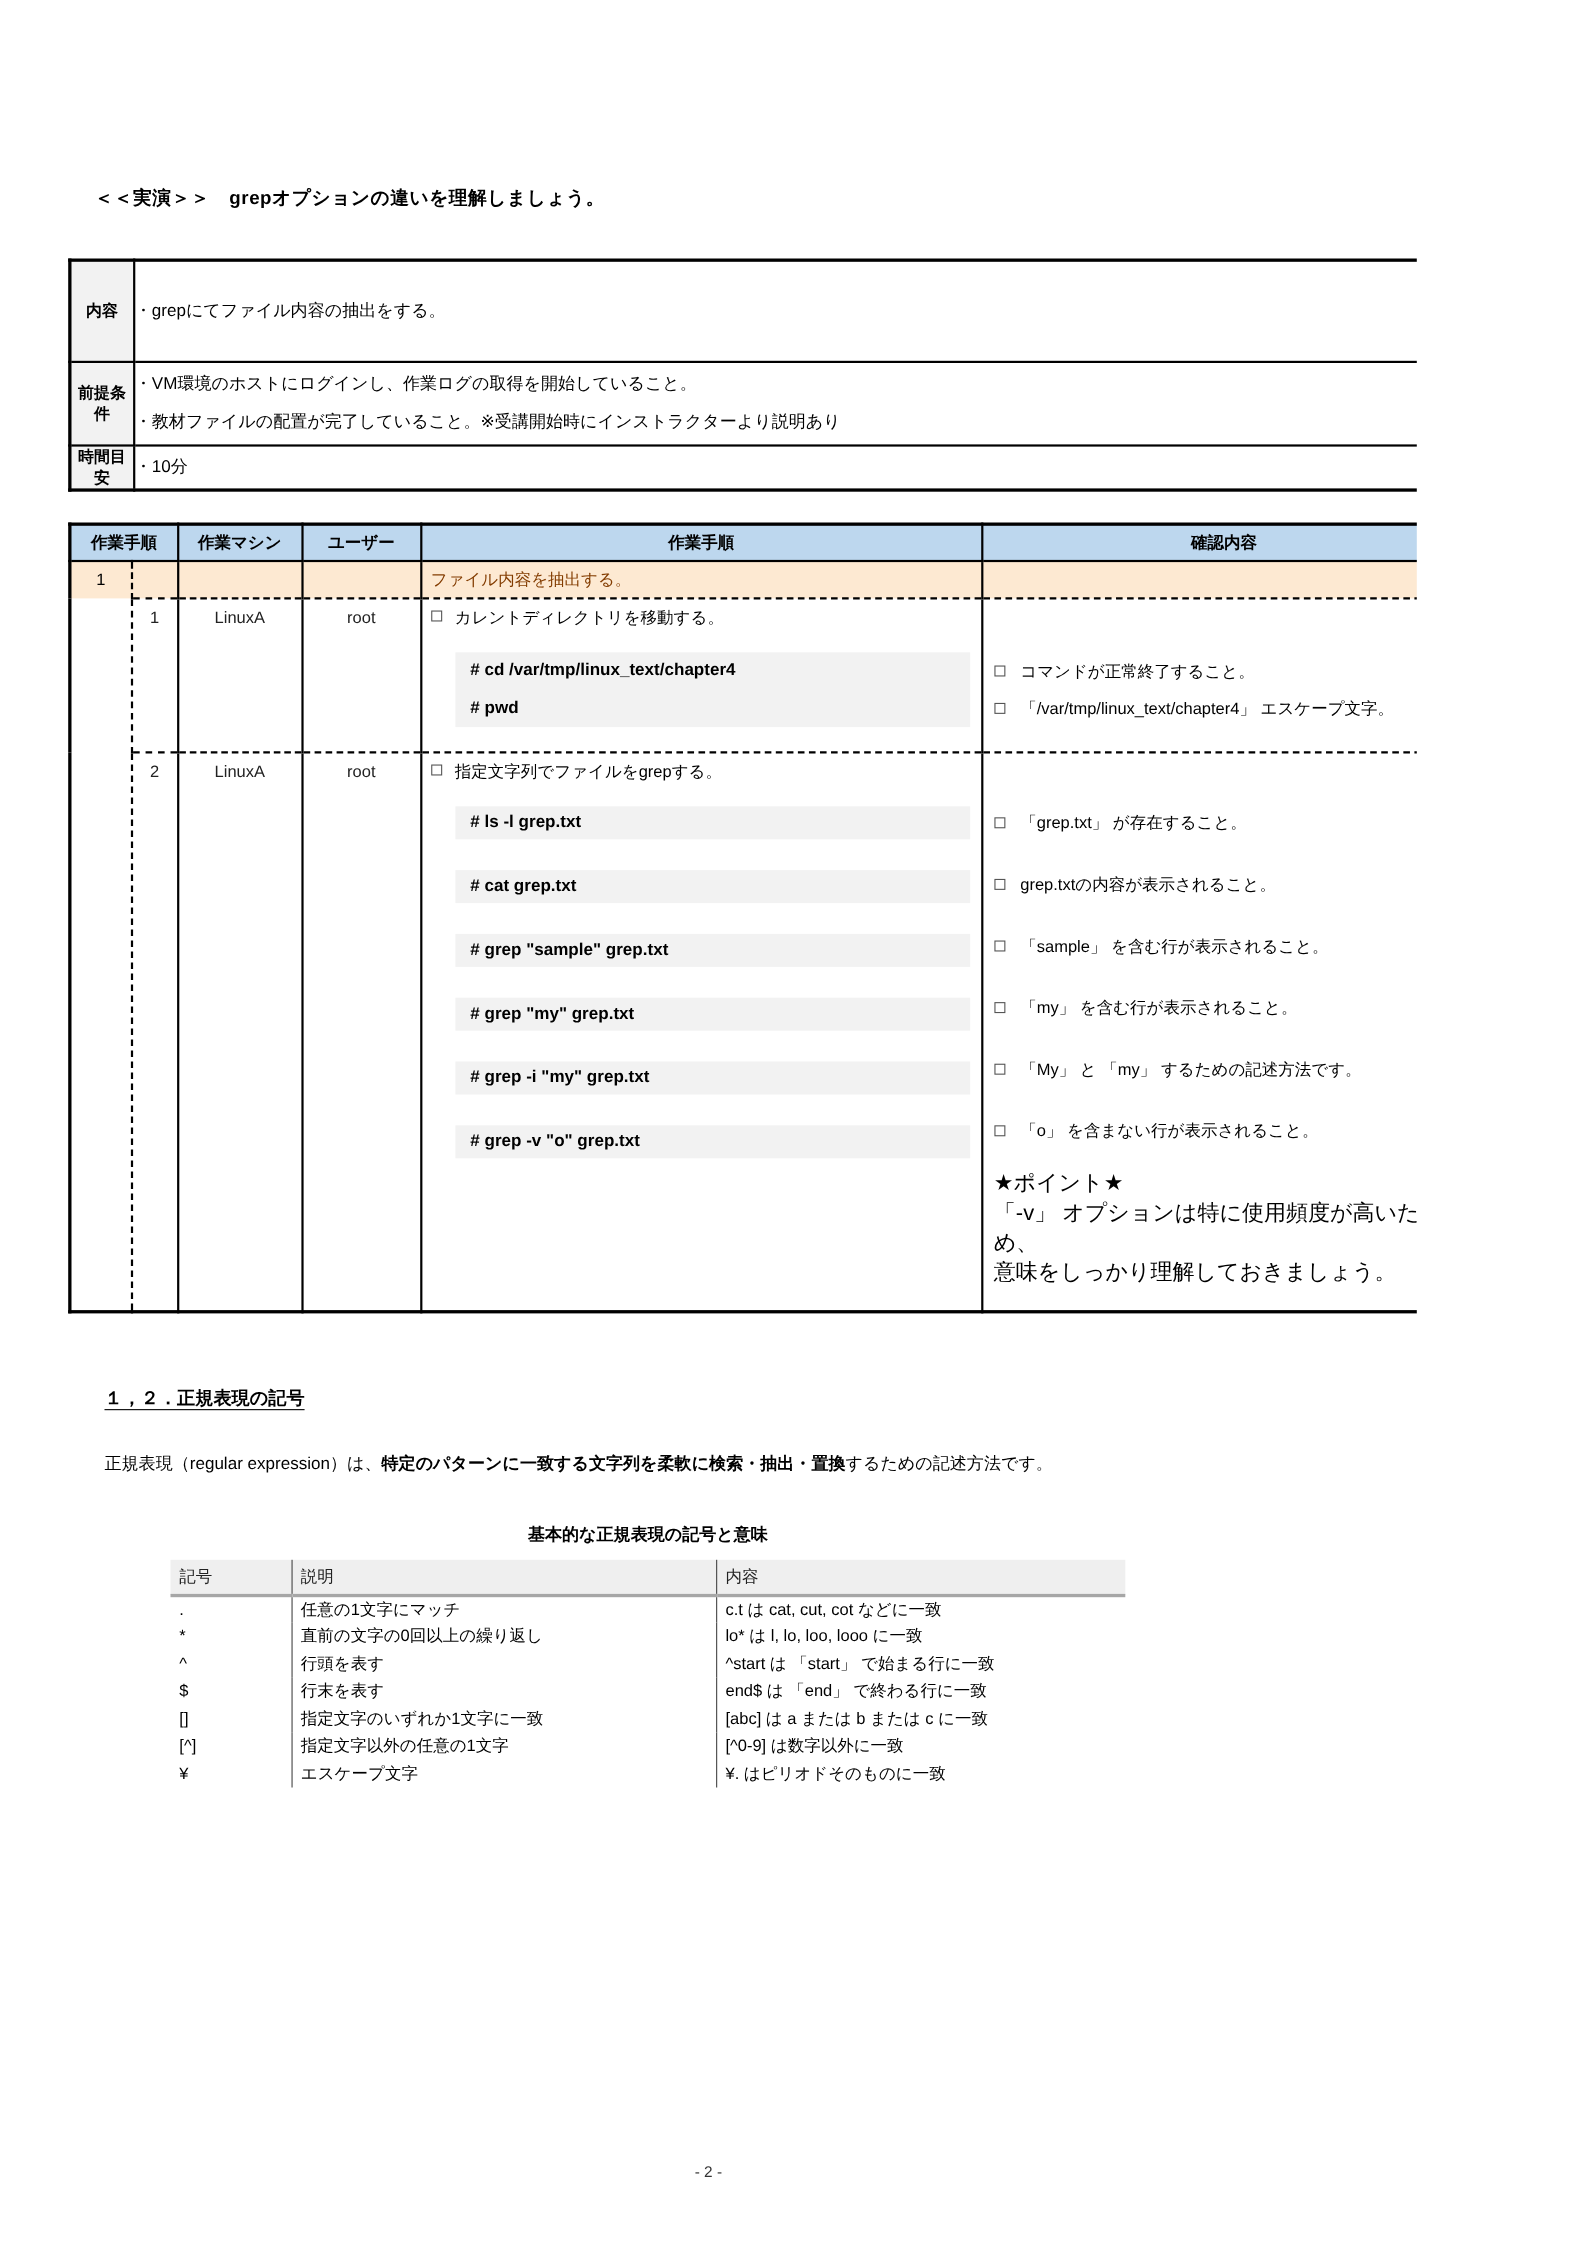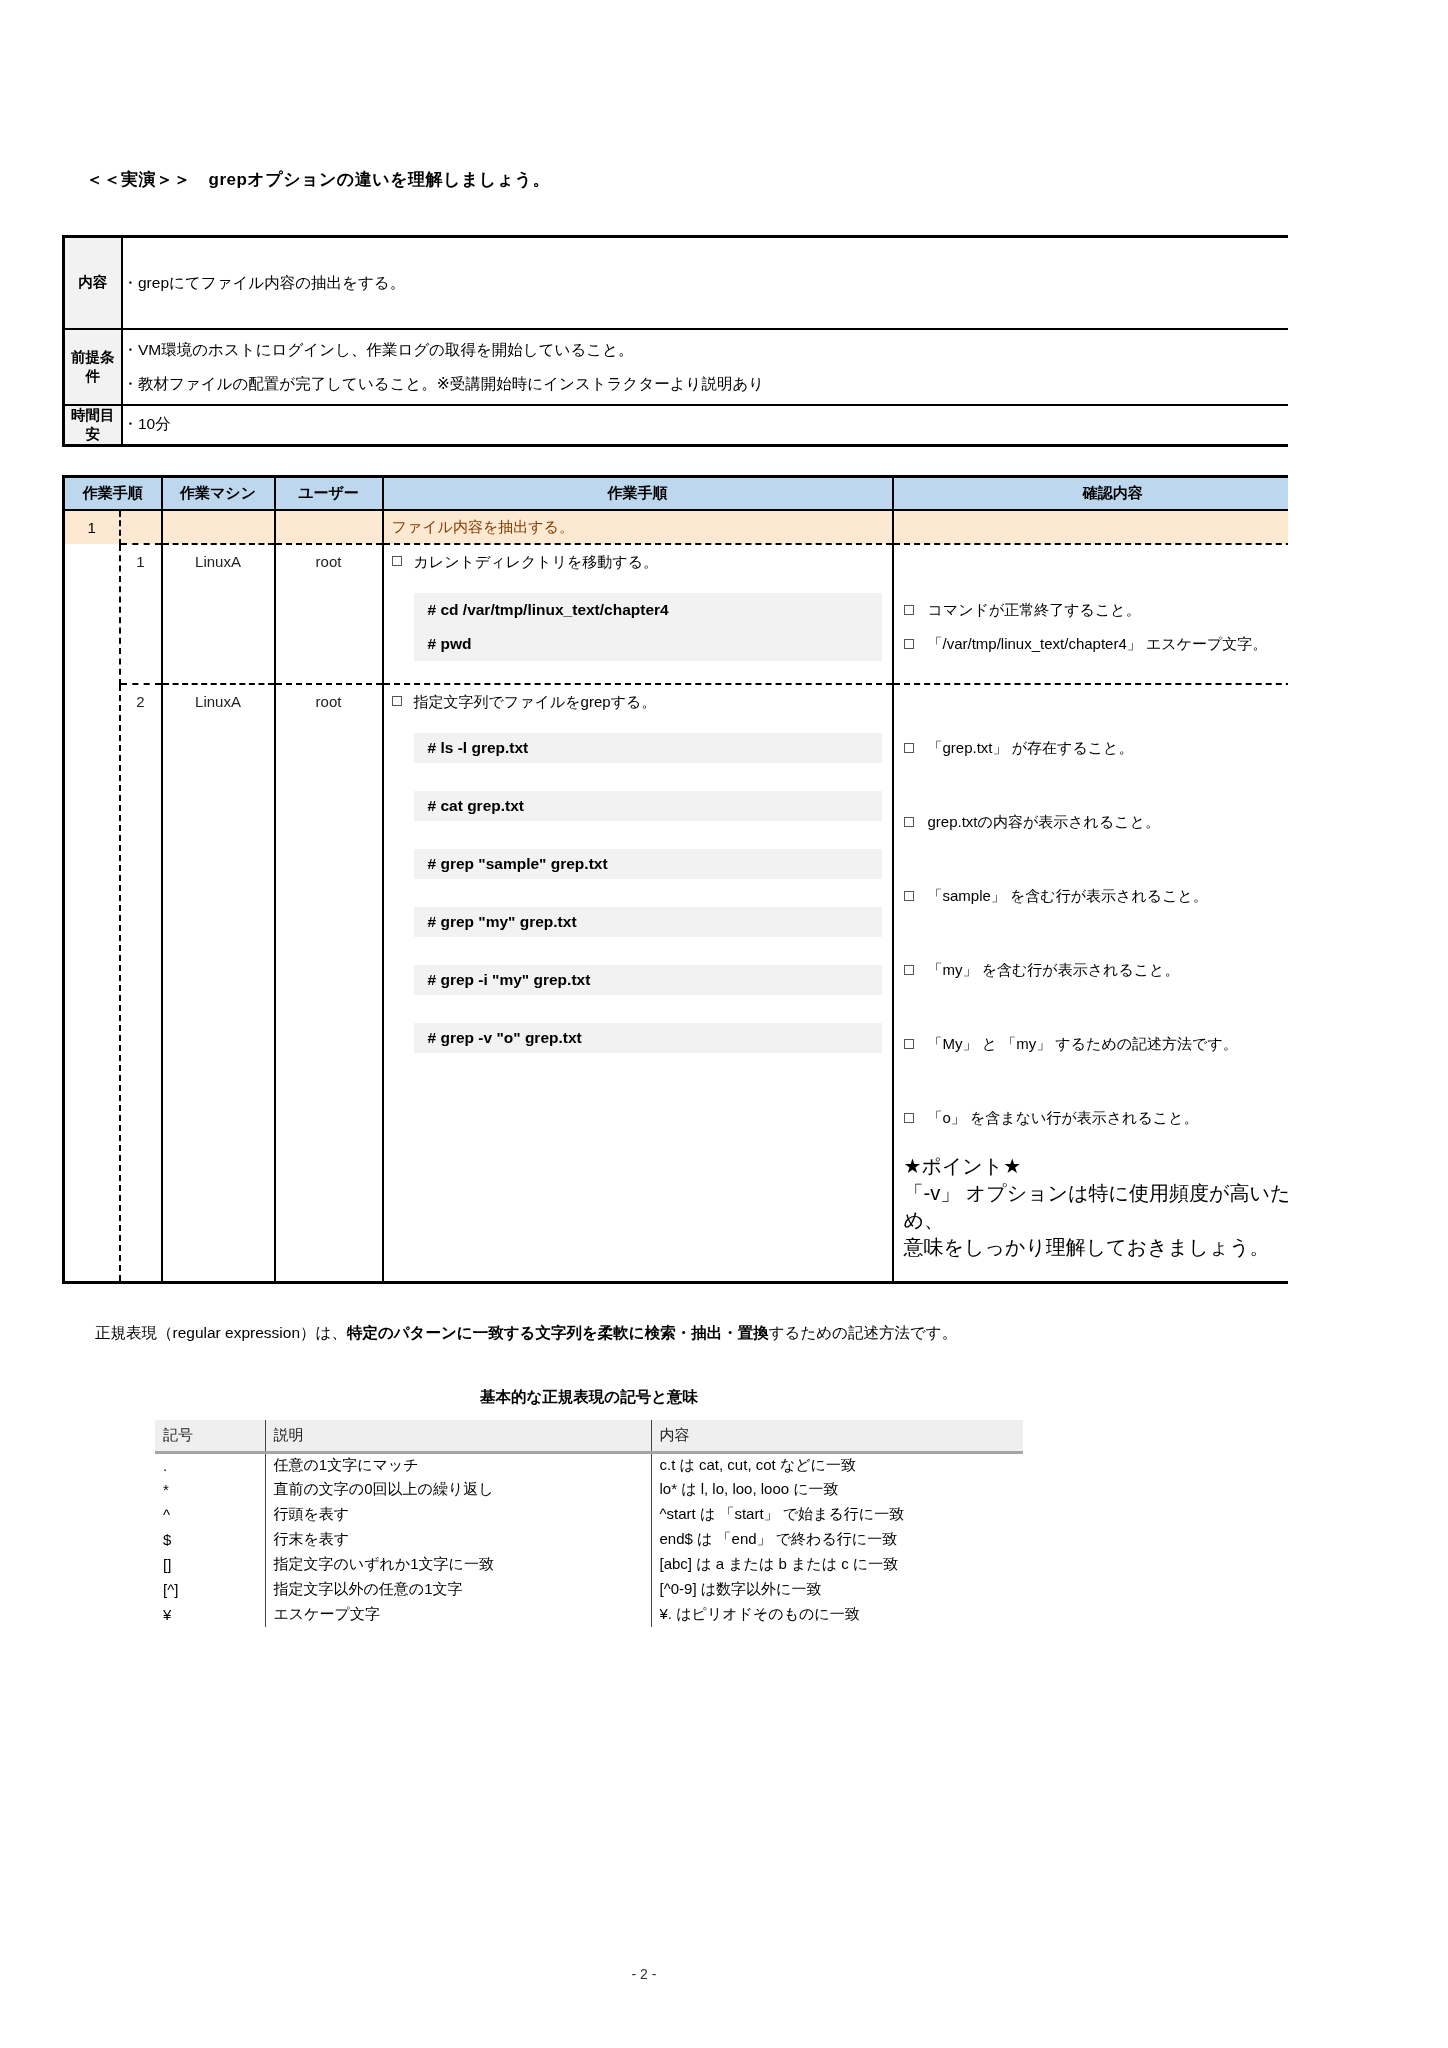--- a/index.html
+++ b/index.html
@@ -87,21 +87,21 @@
   .cmdbox.r2 { height: 30px; line-height: 30px; margin-top: 28px; }
   .cmdbox.r2.first { margin-top: 20px; }
   .check {
     display: flex;
     align-items: center;
     font-size: 15px;
     white-space: nowrap;
   }
   .check .cb { margin-right: 14px; }
   .check.h34 { height: 34px; }
-  .check.h30 { height: 30px; margin-top: 44px; }
+  .check.h30 { height: 30px; margin-top: 26px; }
   .check.first1 { margin-top: 42px; }
   .check.first2 { margin-top: 42px; }
   .point-note { margin-top: 20px; font-size: 20px; line-height: 27px; }
   
   .sec-heading {
     margin: 66px 0 0 95px;
     font-size: 16.5px;
     font-weight: bold;
     text-decoration: underline;
     text-underline-offset: 5px;
@@ -259,20 +259,21 @@
         <div class="point-note">
           <div>★ポイント★</div>
           <div>「-v」 オプションは特に使用頻度が高いため、</div>
           <div>意味をしっかり理解しておきましょう。</div>
         </div>
       </td>
     </tr>
   </tbody>
     </table>
 
+  <div class="sec-heading">１，２．正規表現の記号</div>
   <div class="sec-para">
     <div><span>正規表現（regular expression）は、</span><b>特定のパターンに一致する文字列を柔軟に検索・抽出・置換</b><span>するための記述方法です。</span></div>
   </div>
 
   <div class="regex-block">
     <div class="regex-title">基本的な正規表現の記号と意味</div>
     <table class="t-regex">
       <colgroup>
           <col style="width:110px">
           <col style="width:386px">

